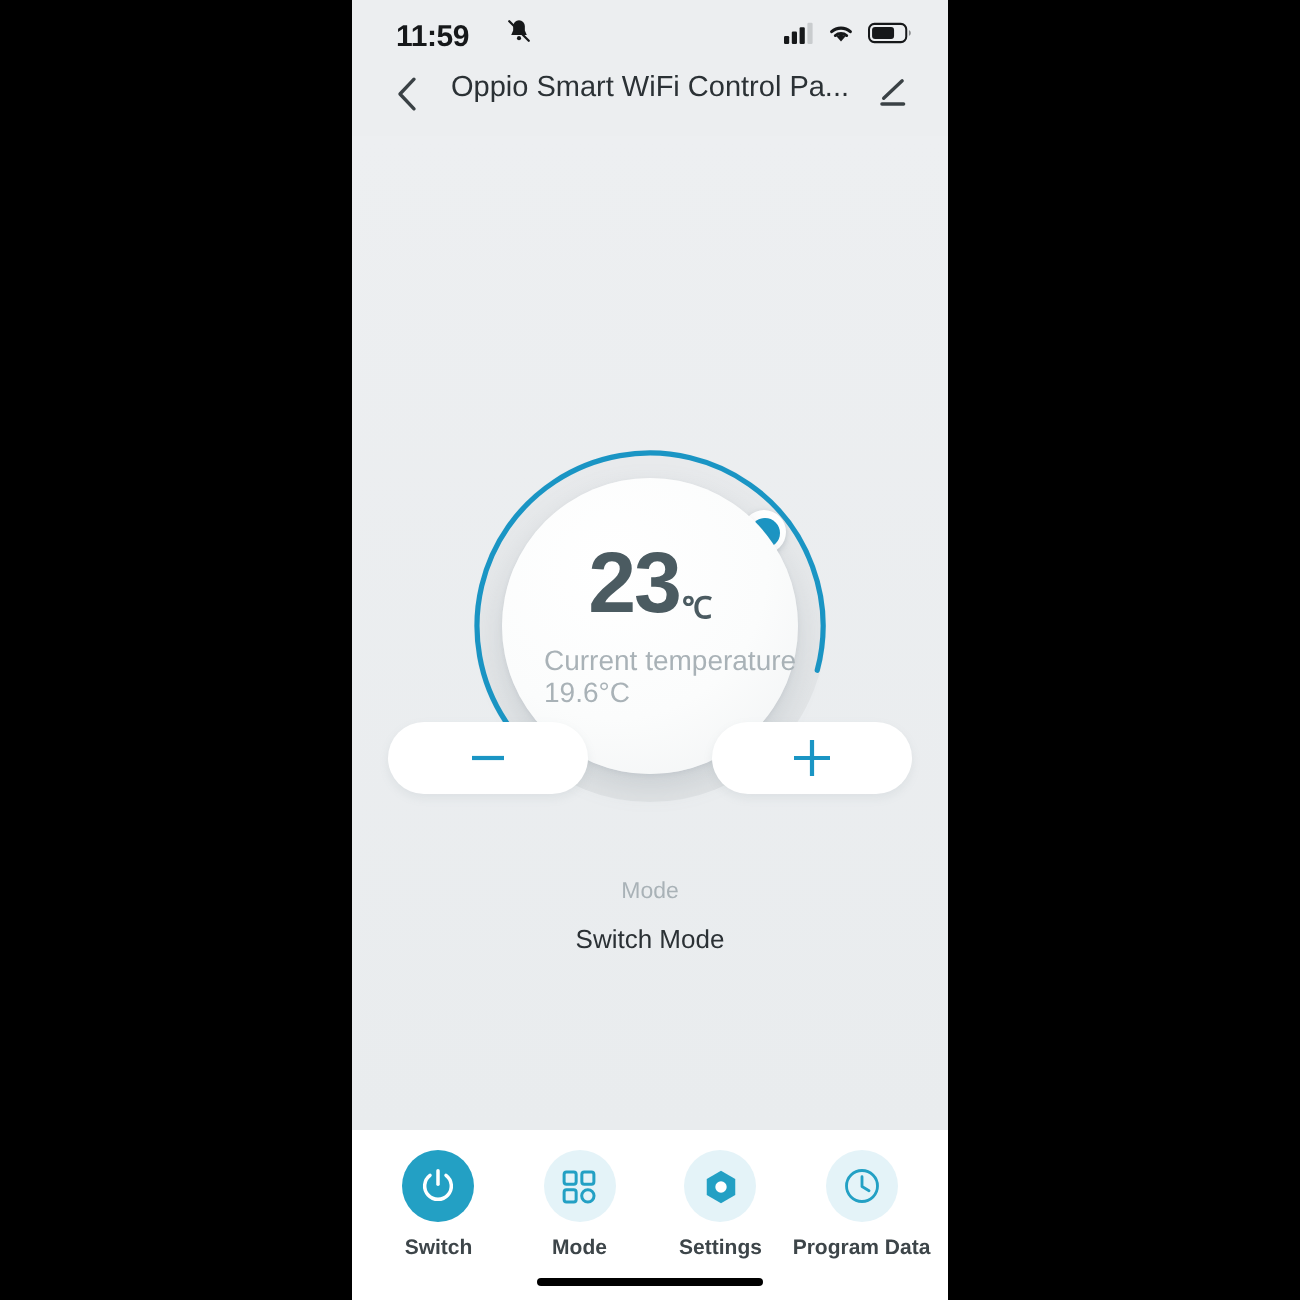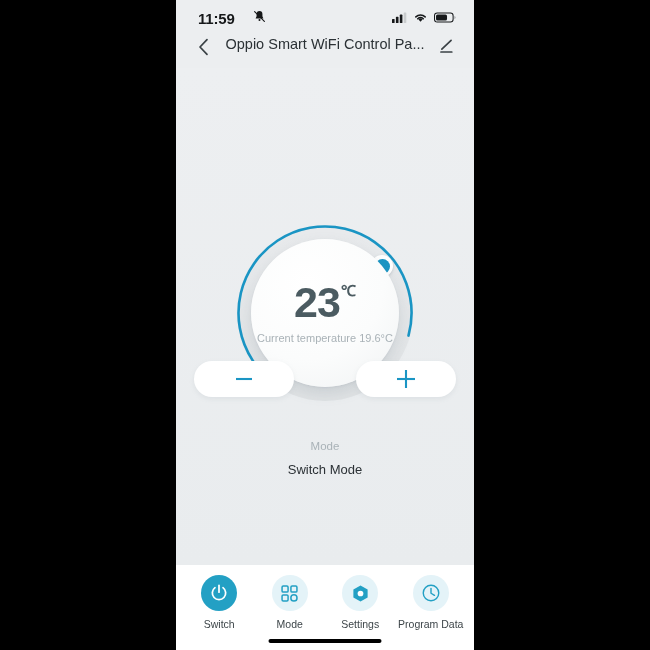--- a/index.html
+++ b/index.html
@@ -69,37 +69,38 @@
     left:26px; top:26px;
     width:148px; height:148px;
     border-radius:50%;
     background:radial-gradient(circle at 38% 30%, #ffffff 0%, #fbfcfc 55%, #f0f2f3 100%);
     box-shadow:0 6px 14px rgba(120,135,145,0.20),
                0 1px 2px rgba(120,135,145,0.12);
     display:flex; flex-direction:column;
     align-items:center; justify-content:center;
   }
   .temp-row {
-    display:flex; align-items:flex-start;
+    display:flex; align-items:flex-end;
     line-height:1;
   }
   .temp-val {
     font-size:43px; font-weight:bold;
     color:#4b5b61; letter-spacing:-1px;
     line-height:0.95;
   }
   .temp-unit {
     font-size:15px; font-weight:bold;
     color:#4b5b61;
     margin-top:1px; margin-left:1px;
   }
   .temp-sub {
     margin-top:10px;
-    font-size:11px;
+    font-size:14px;
     color:#a9b2b7;
+    margin-left:21px;
   }
 
   
   .btn-row {
     position:absolute;
     left:0; right:0; top:293px;
     display:flex; justify-content:space-between;
     padding:0 18px;
   }
   .pill {
@@ -129,20 +130,21 @@
     display:flex;
     align-items:flex-start;
     justify-content:space-around;
     padding:10px 8px 0 8px;
   }
   .nav-item {
     display:flex; flex-direction:column;
     align-items:center;
     cursor:pointer;
     flex:1;
+    font-weight:bold;
   }
   .nav-circle {
     width:36px; height:36px;
     border-radius:50%;
     background:#e4f3f8;
     display:flex; align-items:center; justify-content:center;
   }
   .nav-item.active .nav-circle { background:#23a0c4; }
   .nav-label {
     margin-top:7px;

